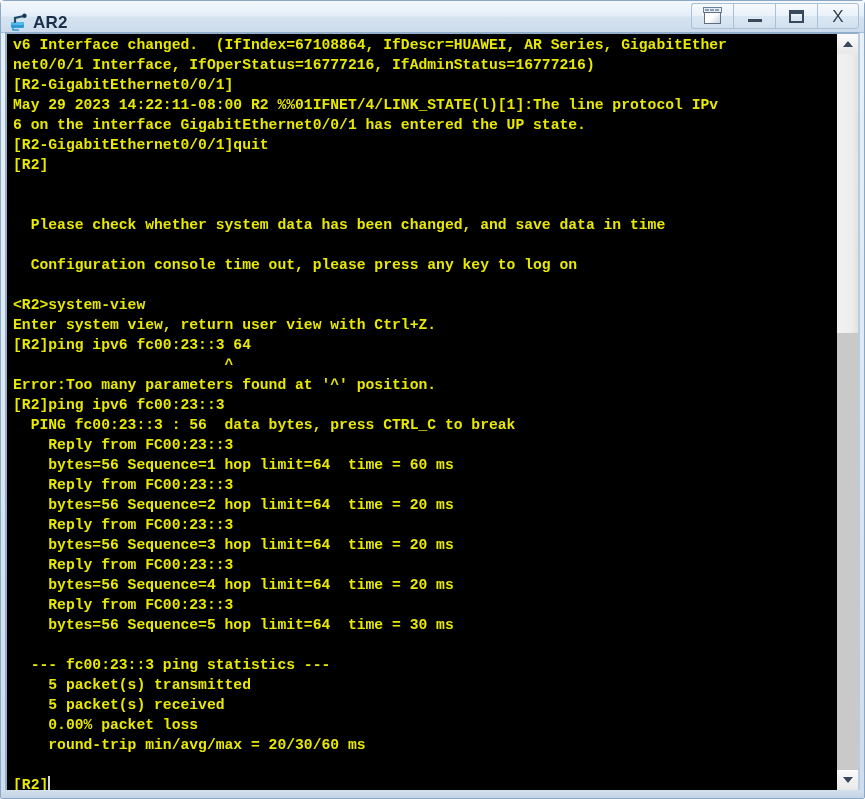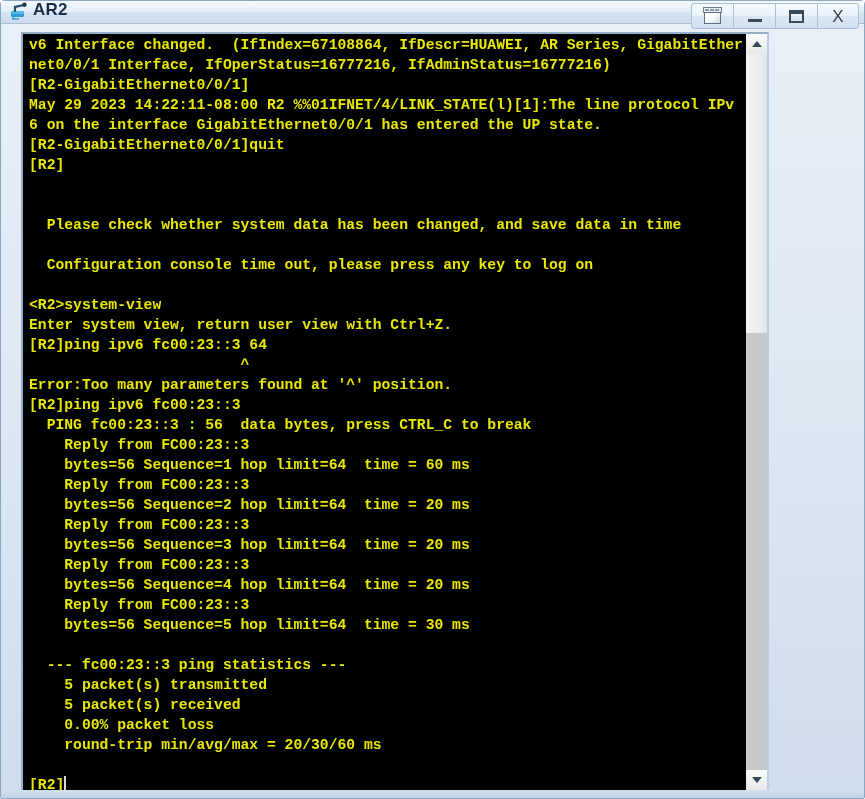--- a/index.html
+++ b/index.html
@@ -20,24 +20,24 @@
     height: 799px;
     box-sizing: border-box;
     background: linear-gradient(to bottom, #e9f0f7 0%, #dfe9f4 45%, #cfdced 100%);
     border: 1px solid #8aa7c4;
     border-radius: 4px 4px 2px 2px;
   }
 
   
   #titlebar {
     position: relative;
-    height: 23px;
+    height: 32px;
     box-sizing: border-box;
     display: flex;
-    align-items: flex-start;
+    align-items: flex-end;
     padding-left: 8px;
     background: linear-gradient(to bottom, #f4f8fc 0%, #e4eef8 48%, #d5e3f1 52%, #cddcec 100%);
     border-bottom: 1px solid #a8bed4;
   }
   #app-icon {
     width: 20px;
     height: 20px;
     position: relative;
     flex: 0 0 auto;
     margin-right: 4px;
@@ -103,23 +103,23 @@
     width: 14px; height: 3px; background: #39485a; margin-top: 8px;
   }
   .ico-max {
     width: 15px; height: 13px; box-sizing: border-box;
     border: 2px solid #39485a; border-top-width: 4px;
   }
 
   
   #terminal-frame {
     position: absolute;
-    left: 20px;
+    left: 4px;
     top: 31px;
-    width: 748px;
+    width: 855px;
     height: 760px;
     box-sizing: border-box;
     background: #000000;
     border: 2px solid #b9cde0;
     border-top-color: #93aec8;
     border-left-color: #93aec8;
   }
   #terminal-inner {
     position: absolute;
     left: 2px; top: 0; right: 0; bottom: 0;

